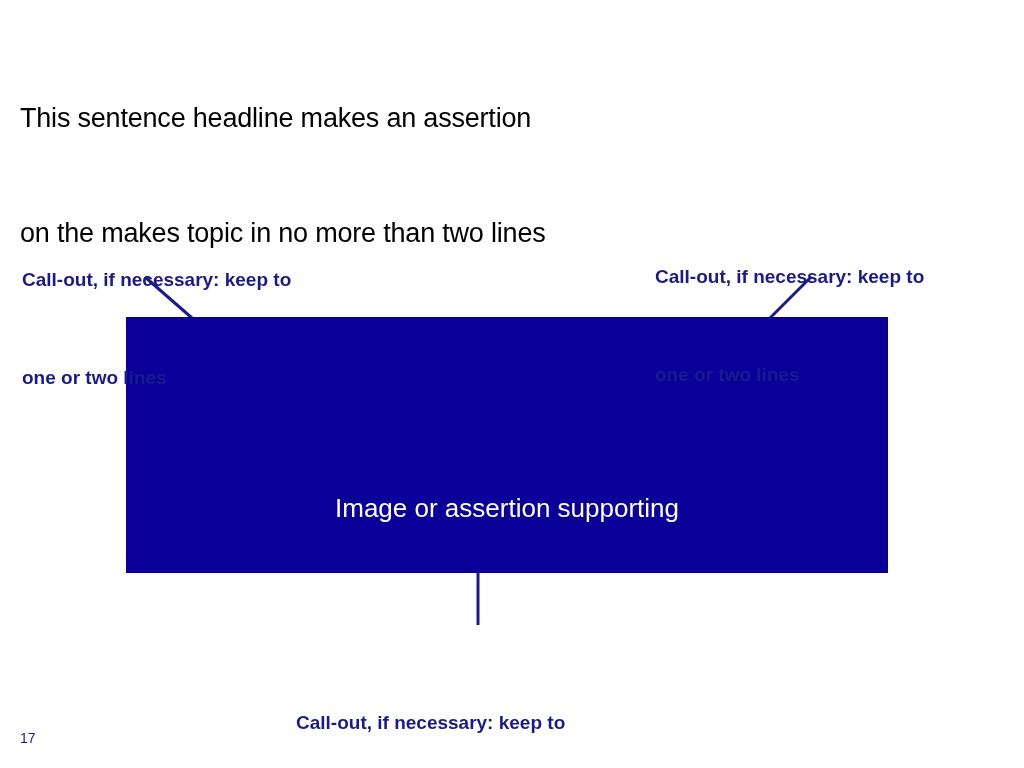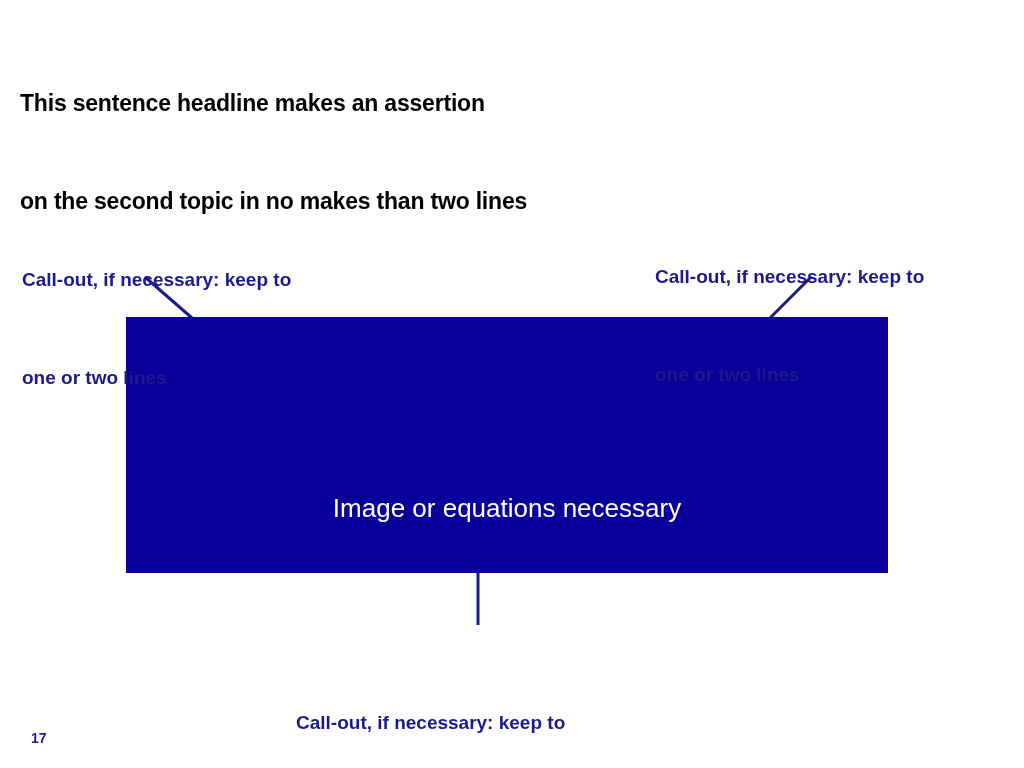--- a/index.html
+++ b/index.html
@@ -20,22 +20,22 @@
     background: #ffffff;
     overflow: hidden;
   }
 
   
   .headline {
     position: absolute;
     left: 20px;
     top: 22px;
     width: 880px;
-    font-size: 23px;
-    font-weight: bold;
+    font-size: 27px;
+    font-weight: normal;
     line-height: 1.42;
     color: #000000;
     letter-spacing: -0.2px;
     white-space: pre;
   }
   .headline .hl-line { display: block; }
 
   
   .content-box {
     position: absolute;
@@ -84,43 +84,42 @@
     pointer-events: none;
   }
 
   
   .page-number {
     position: absolute;
     left: 20px;
     top: 730px;
     color: #1a1a8c;
     font-size: 14px;
-    font-weight: bold;
-    margin-left: 11px;
+    font-weight: normal;
   }
 </style>
 </head>
 <body>
 
 <div id="slide">
 
   <div class="headline">
     <span class="hl-line">This sentence headline makes an assertion</span>
-    <span class="hl-line">on the second topic in no makes than two lines</span>
+    <span class="hl-line">on the makes topic in no more than two lines</span>
   </div>
 
   <svg class="leaders" viewBox="0 0 1024 768" width="1024" height="768" xmlns="http://www.w3.org/2000/svg">
     <line x1="145" y1="277" x2="192" y2="318" stroke="#1a1a8c" stroke-width="3" stroke-linecap="butt"></line>
     <line x1="770" y1="318" x2="811" y2="277" stroke="#1a1a8c" stroke-width="3" stroke-linecap="butt"></line>
     <line x1="478" y1="573" x2="478" y2="625" stroke="#1a1a8c" stroke-width="3" stroke-linecap="butt"></line>
   </svg>
 
   <div class="content-box">
     <div class="content-box-text">
-      <span class="cb-line">Image or equations necessary</span>
+      <span class="cb-line">Image or assertion supporting</span>
     </div>
   </div>
 
   <div class="callout callout-left">
     <span class="co-line">Call-out, if necessary: keep to</span>
     <span class="co-line">one or two lines</span>
   </div>
 
   <div class="callout callout-right">
     <span class="co-line">Call-out, if necessary: keep to</span>

